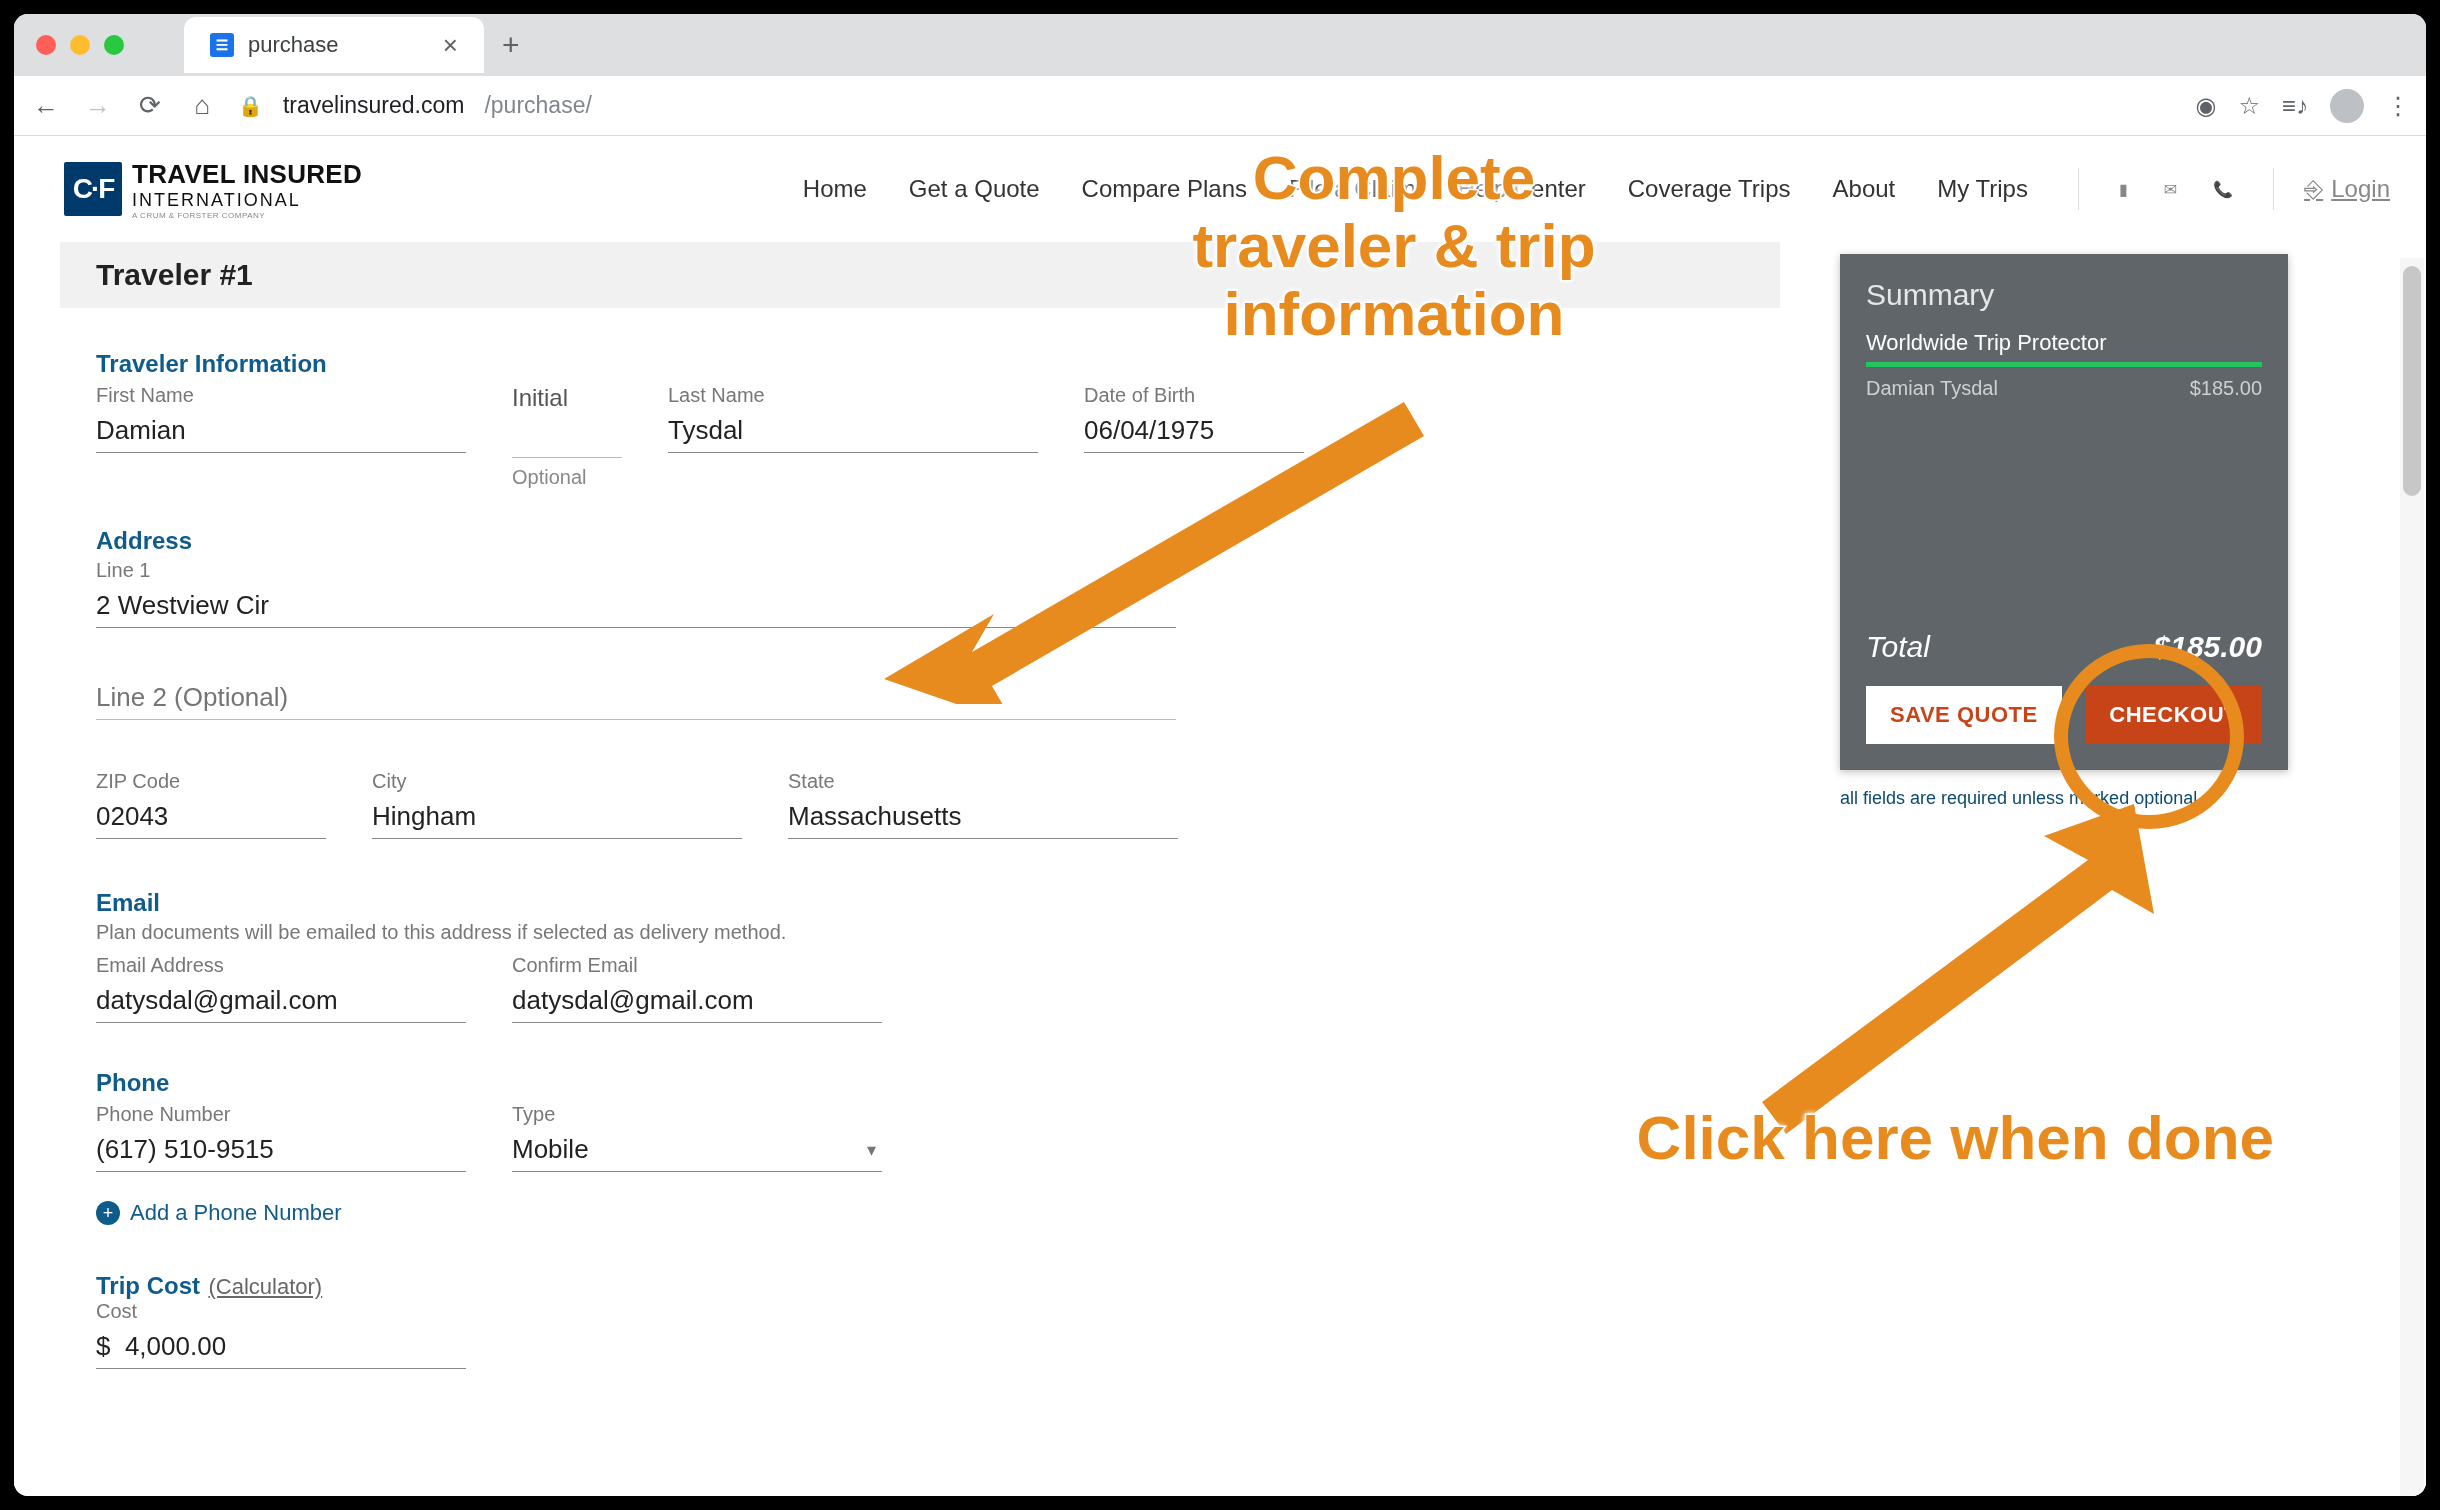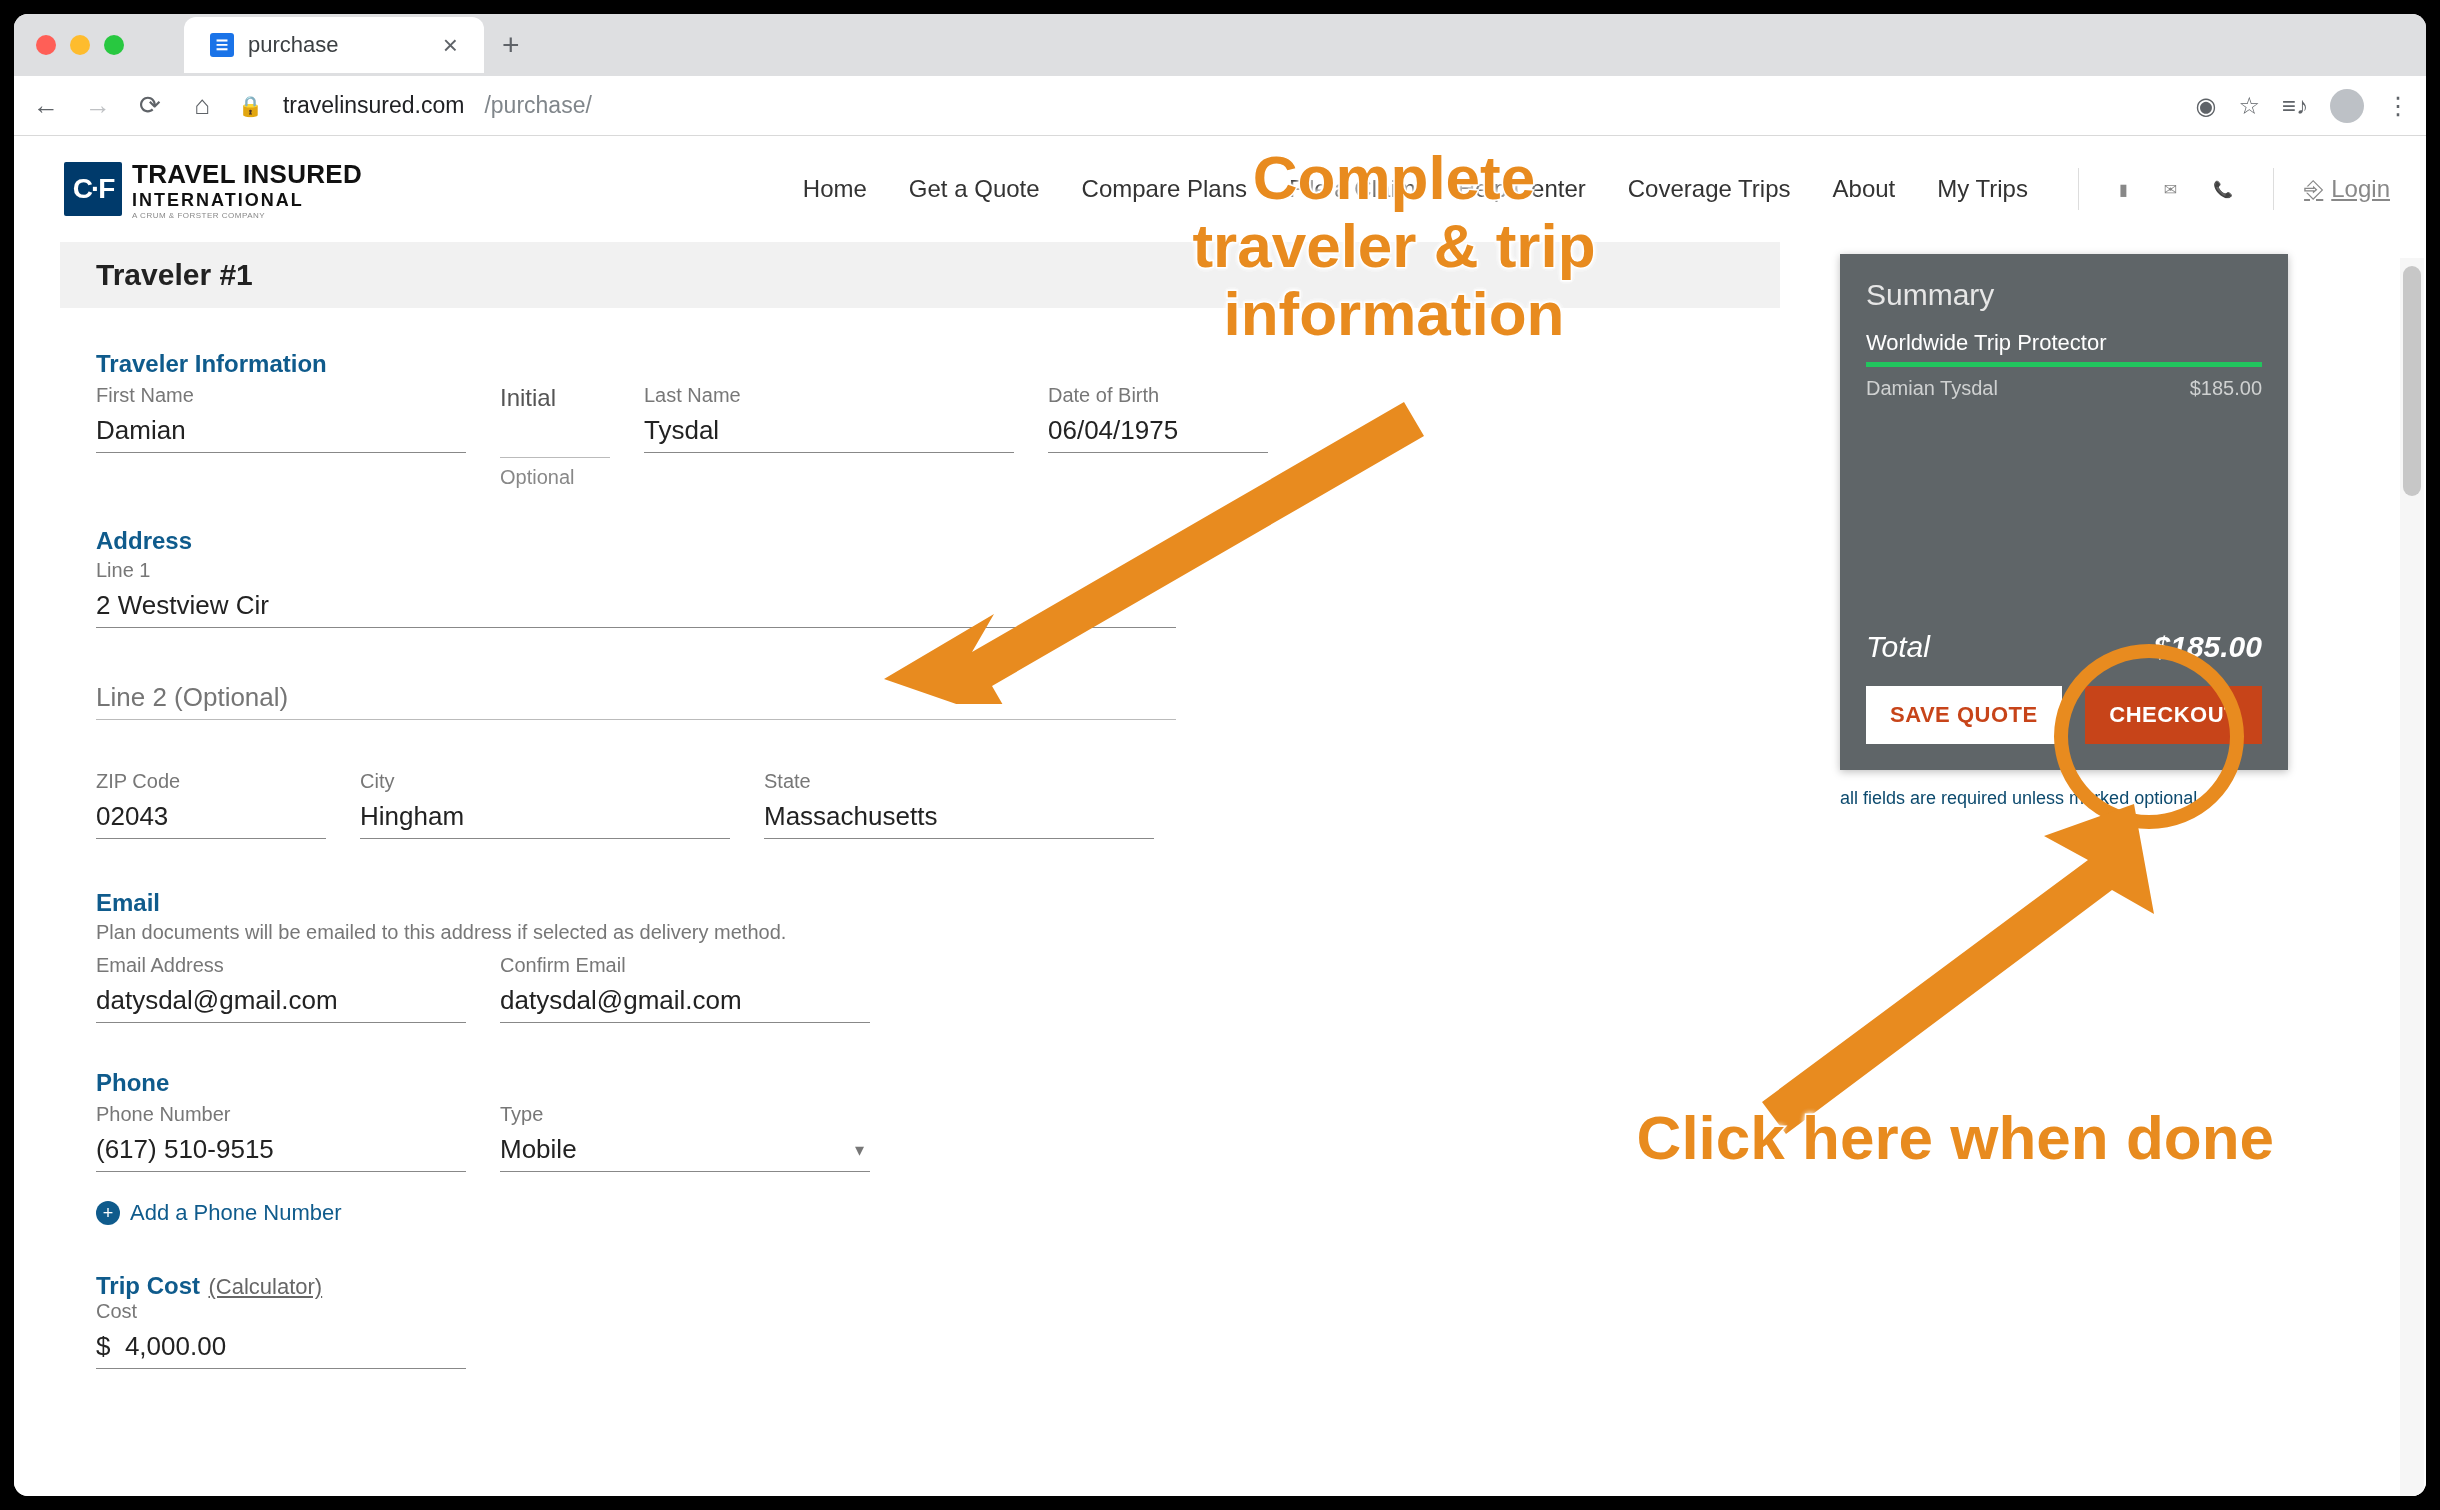--- a/index.html
+++ b/index.html
@@ -26,39 +26,39 @@
   .avatar-circ { width: 34px; height: 34px; border-radius: 50%; background: #bdc1c6; }
 
   
   .viewport { position: absolute; top: 122px; left: 0; right: 0; bottom: 0; background: #fff; overflow: hidden; }
 
   
   .sitehdr { height: 106px; display:flex; align-items:center; padding: 0 36px 0 50px; }
   .logo { display:flex; align-items:center; gap: 10px; }
   .logo-badge { width:58px; height:54px; background:#003a6b; color:#fff; display:flex; align-items:center; justify-content:center; font-weight:900; font-size:28px; letter-spacing:-2px; border-radius:2px; position:relative; }
   .logo-text1 { font-weight: 900; font-size: 26px; color:#111; letter-spacing: 0.3px; }
-  .logo-text2 { font-weight: 700; font-size: 18px; color:#111; letter-spacing: 2px; }
+  .logo-text2 { font-weight: 400; font-size: 18px; color:#111; letter-spacing: 2px; }
   .logo-text3 { font-size: 8px; color:#888; letter-spacing: 0.5px; }
   .navlinks { margin-left:auto; display:flex; gap:42px; align-items:center; }
   .navlink { font-size: 24px; color:#333; }
   .nav-icons { display:flex; gap: 36px; align-items:center; margin-left: 50px; padding-left: 40px; border-left: 1px solid #ddd; height:42px; color:#888; }
   .login { display:flex; align-items:center; gap:8px; margin-left: 40px; padding-left: 30px; border-left: 1px solid #ddd; height:42px; color:#888; font-size:24px; text-decoration: underline; }
 
   
   .page { display:flex; gap: 60px; padding: 0 42px 0 46px; }
   .formcol { width: 1720px; }
   .sidecol { width: 448px; margin-top: 12px; }
 
   .card-head { background:#f1f1f1; padding: 16px 36px; }
   .card-head h2 { font-size: 30px; font-weight: 700; color:#222; }
 
   .card-body { background:#fff; padding: 24px 36px 40px; }
   .section-title { color:#0f5b8c; font-size: 24px; font-weight: 600; margin: 18px 0 4px; }
   .section-sub { color:#777; font-size: 20px; margin: 4px 0 10px; }
-  .row { display:flex; gap: 34px; margin-top: 6px; }
+  .row { display:flex; gap: 46px; margin-top: 6px; }
   .fld { display:flex; flex-direction:column; }
   .fld label { color:#777; font-size: 20px; margin-bottom: 4px; }
   .fld .hint { color:#888; font-size: 20px; margin-top: 8px; }
   .input { border:none; border-bottom: 1.6px solid #888; background:transparent; font-size: 26px; color:#222; padding: 4px 0 6px; outline:none; font-family: inherit; }
   .input.placeholder { color:#9a9a9a; }
   .select-wrap { position:relative; }
   .select-caret { position:absolute; right:6px; top:10px; color:#777; font-size:18px; }
   .addphone { display:flex; align-items:center; gap:10px; color:#0f5b8c; font-size:22px; margin-top: 28px; }
   .addphone-ic { width:24px; height:24px; border-radius:50%; background:#0f5b8c; color:#fff; display:flex; align-items:center; justify-content:center; font-size:18px; }
   .calc-link { text-decoration: underline; color:#666; font-size:22px; font-weight:400; margin-left:4px; }

